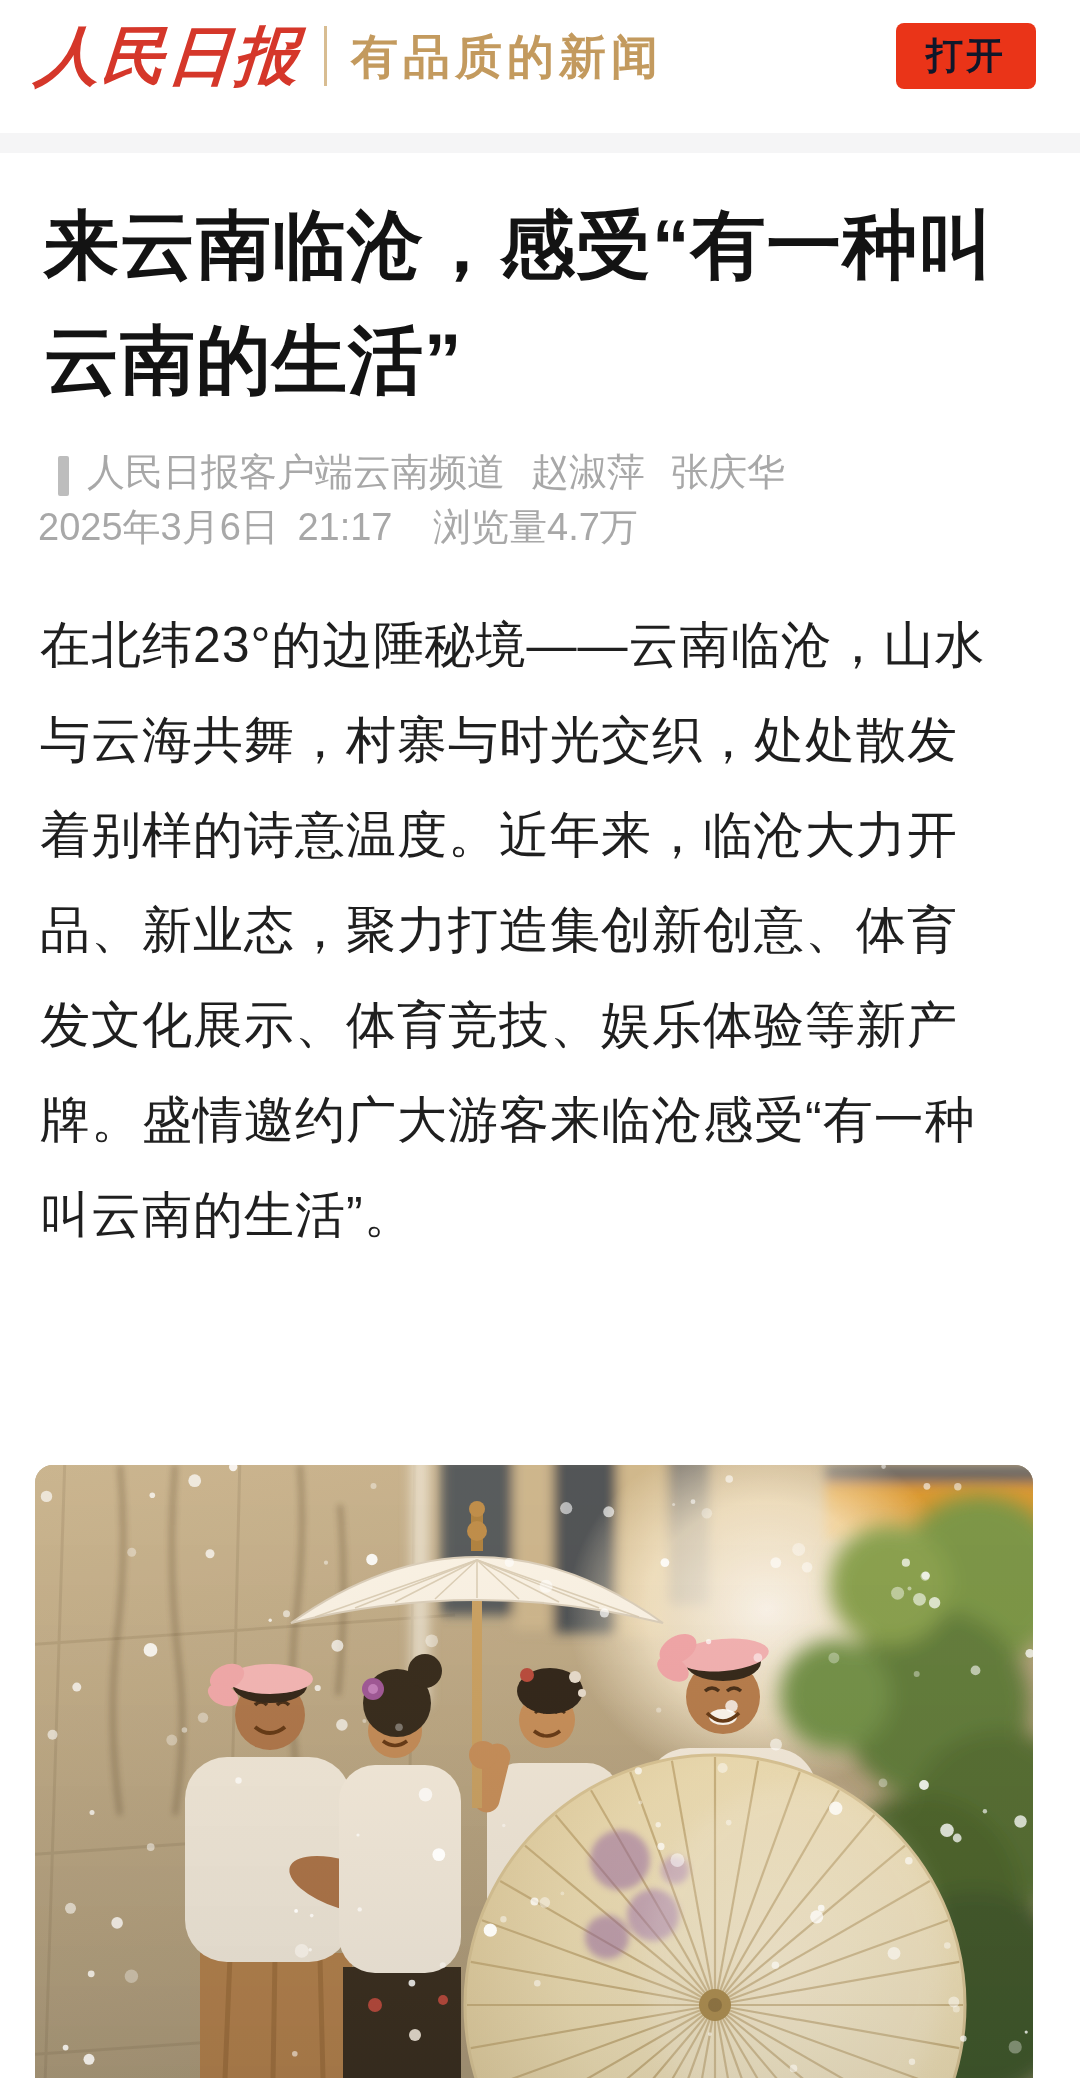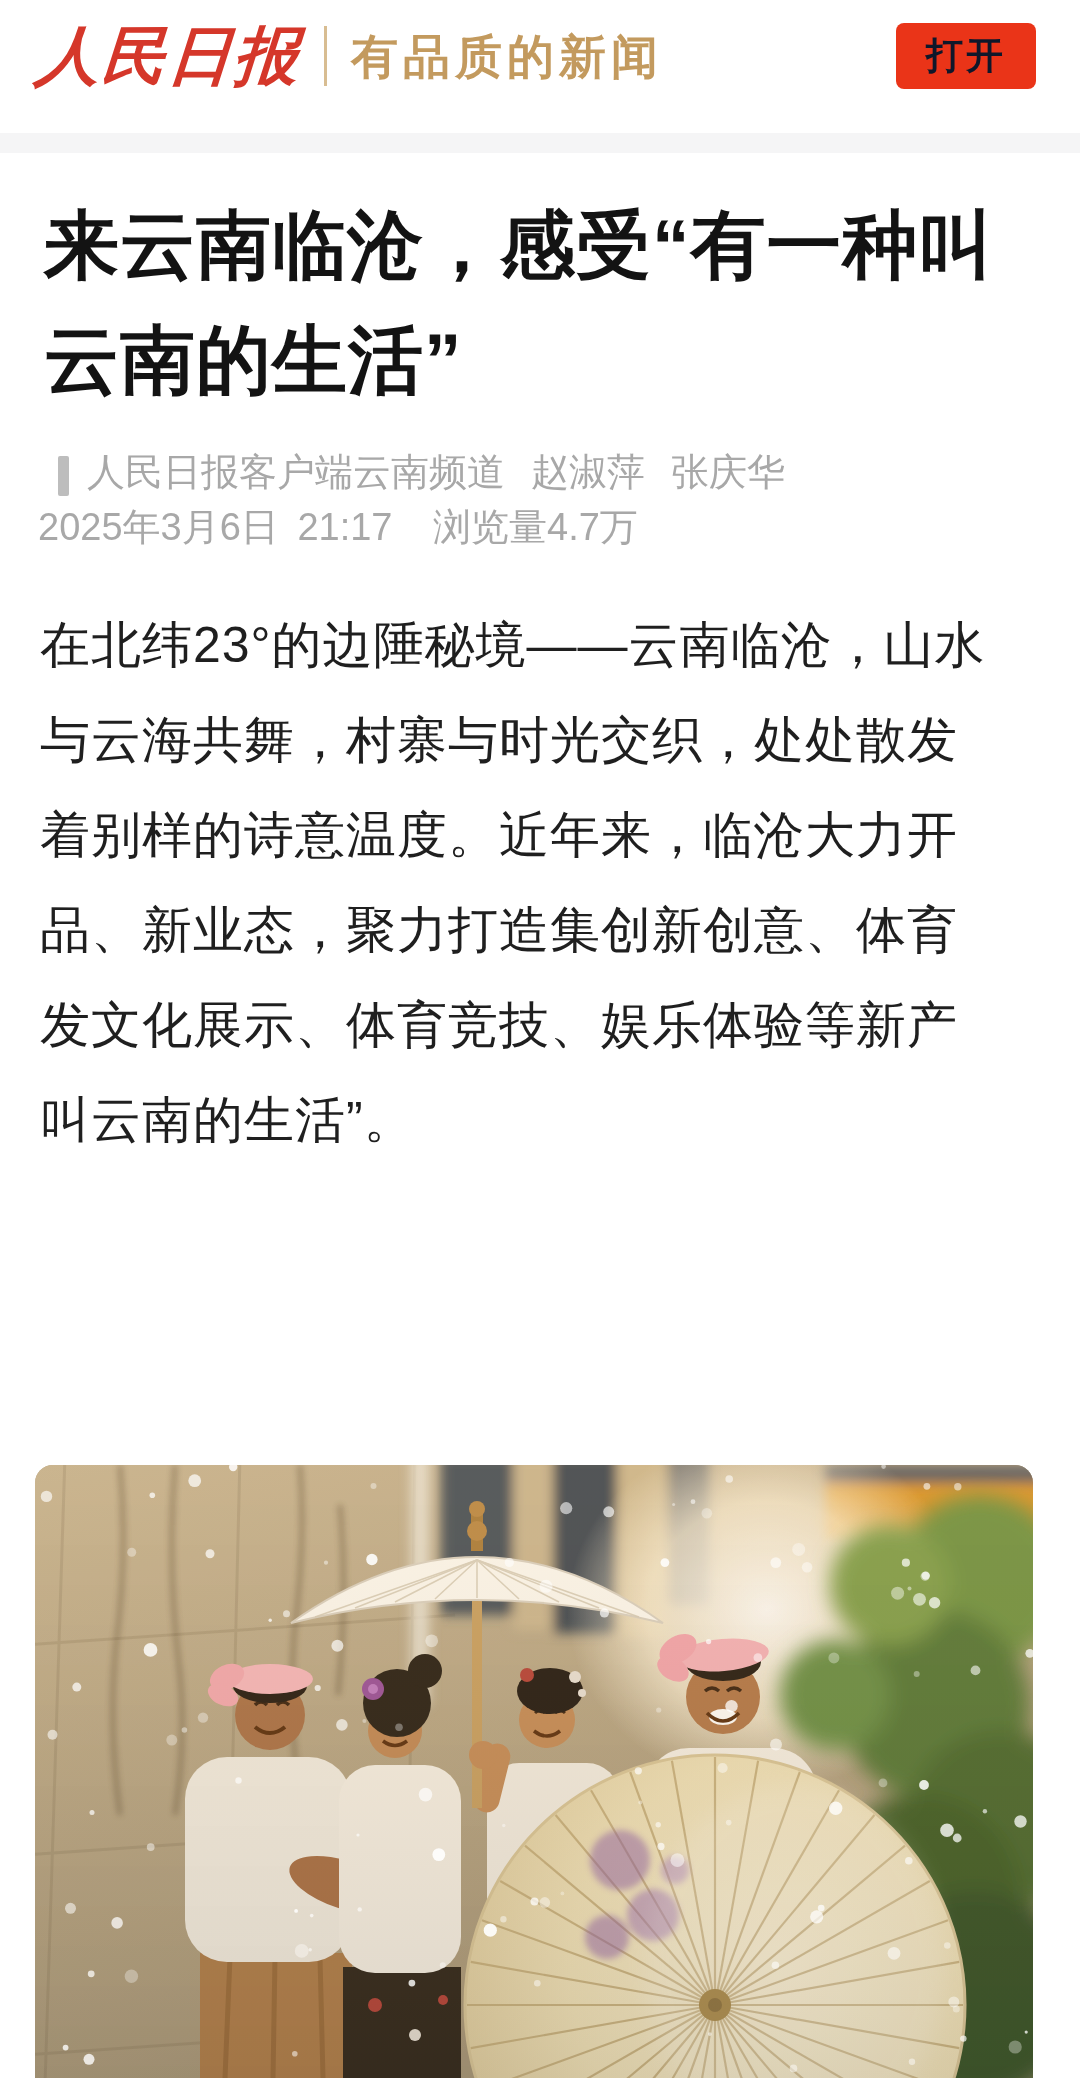--- a/index.html
+++ b/index.html
@@ -110,20 +110,21 @@
     <span class="meta-time">21:17</span>
     <span class="meta-views">浏览量4.7万</span>
   </div>
 
   <div class="body-text">
     <div class="body-line">在北纬23°的边陲秘境——云南临沧，山水</div>
     <div class="body-line">与云海共舞，村寨与时光交织，处处散发</div>
     <div class="body-line">着别样的诗意温度。近年来，临沧大力开</div>
     <div class="body-line">品、新业态，聚力打造集创新创意、体育</div>
     <div class="body-line">发文化展示、体育竞技、娱乐体验等新产</div>
+    <div class="body-line">牌。盛情邀约广大游客来临沧感受“有一种</div>
     <div class="body-line">叫云南的生活”。</div>
   </div>
 
   <figure class="photo">
     <svg viewBox="0 0 998 613" width="998" height="613">
       <defs>
         <linearGradient id="wallg" x1="0" y1="0" x2="0.3" y2="1">
           <stop offset="0" stop-color="#c6b697"></stop>
           <stop offset="1" stop-color="#a99a7e"></stop>
         </linearGradient>

